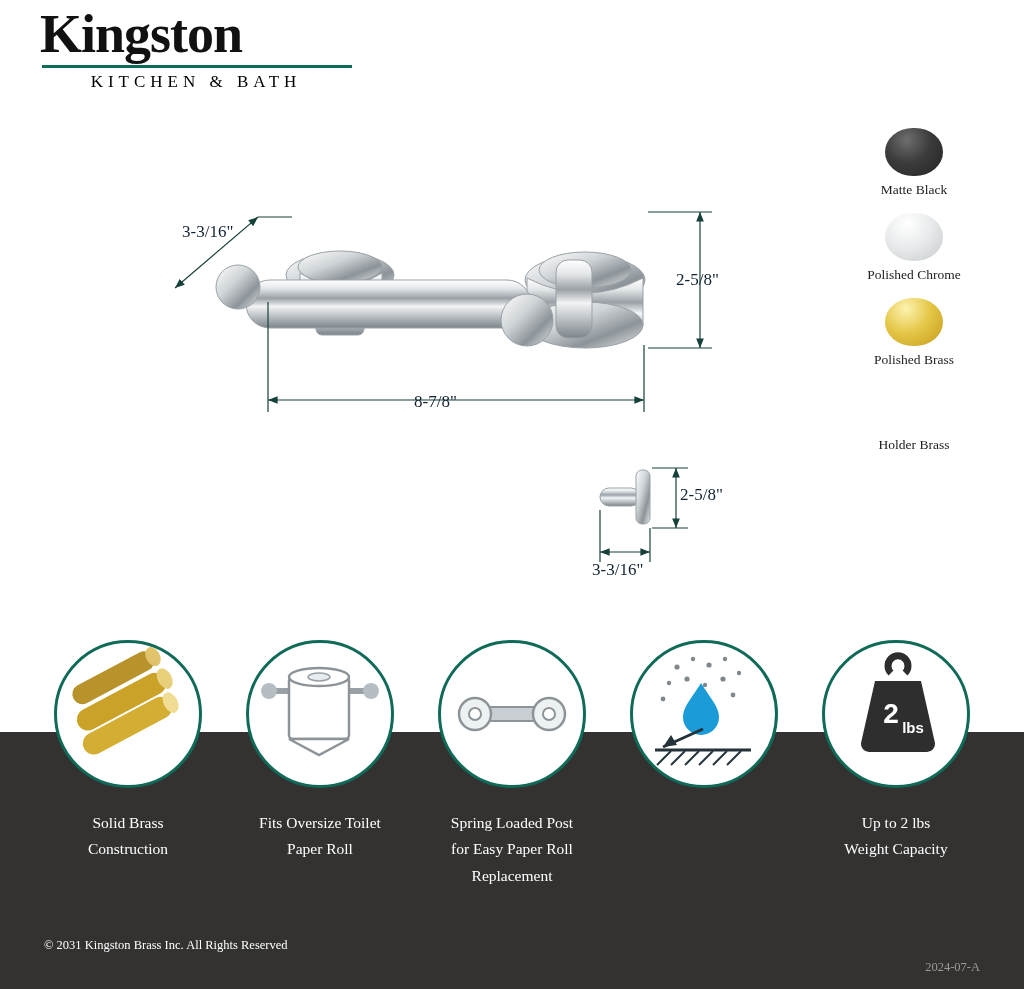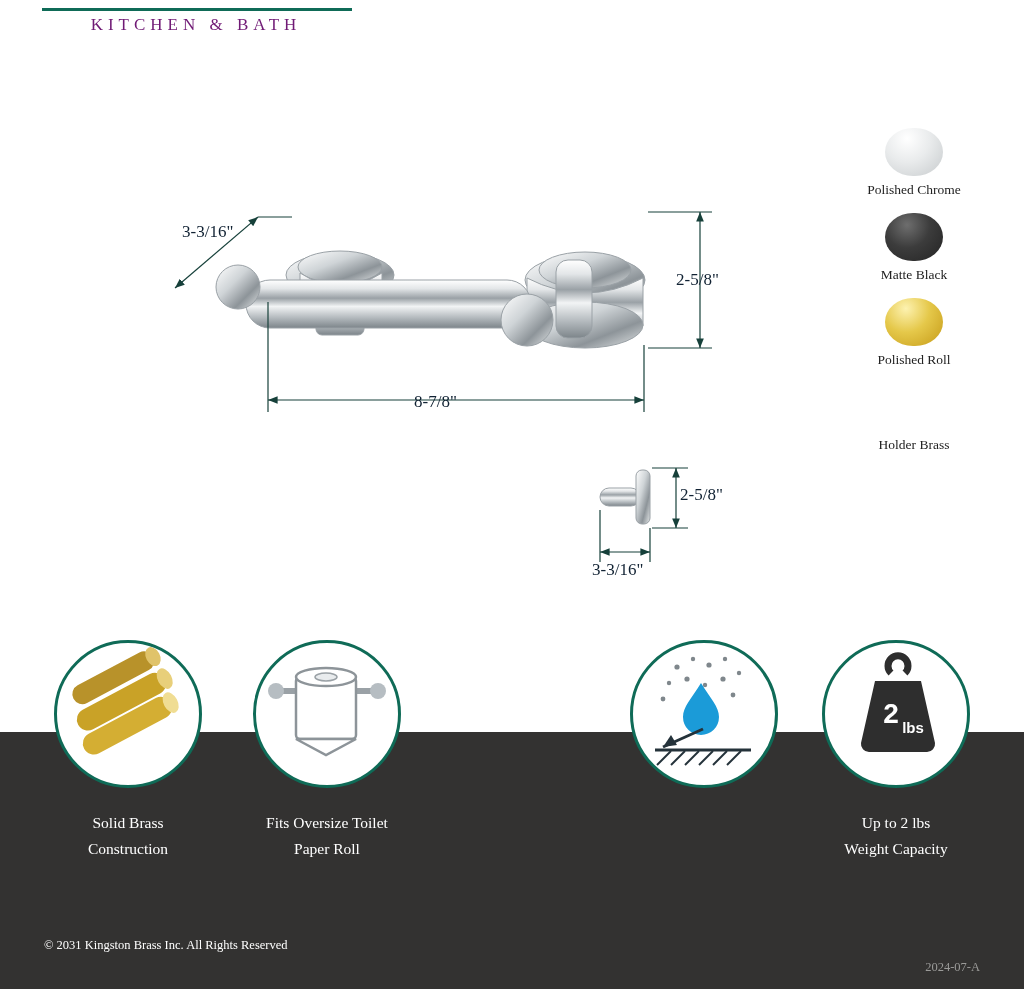--- a/index.html
+++ b/index.html
@@ -25,21 +25,21 @@
     color:#111;
     line-height:1.05;
   }
   .logo-rule {
     height:3px; background:#0f6b57; width:310px; margin:2px 0 4px 2px;
   }
   .logo-sub {
     font-family:"Liberation Serif", serif;
     font-size:17px;
     letter-spacing:5px;
-    color:#701a75;
+    color:#000000;
     text-align:center;
     width:312px;
   }
 
   .title-block { position:absolute; right:56px; top:44px; text-align:right; }
   .product-title {
     font-family:"Liberation Serif", serif;
     font-weight:bold; font-size:28px; color:#111;
   }
   .product-sku {
@@ -100,37 +100,38 @@
     font-family:"Liberation Serif", serif;
     font-size:12.5px; color:#9b9b99;text-align:center;
   }
 </style>
 </head>
 <body>
 
 <div class="page">
 
   <div class="logo">
+    <div class="logo-main">Kingston</div>
     <div class="logo-rule"></div>
     <div class="logo-sub">KITCHEN &amp; BATH</div>
   </div>
 
 
   <div class="finishes">
     <div class="finish">
+      <div class="swatch" style="background:radial-gradient(circle at 38% 25%, #6e6e6e 0%, #3c3c3c 45%, #232323 100%);"></div>
+      <div class="finish-label">Matte Black</div>
+    </div>
+    <div class="finish">
       <div class="swatch" style="background:radial-gradient(circle at 38% 22%, #ffffff 0%, #e9ebec 45%, #c6cacc 100%);"></div>
       <div class="finish-label">Polished Chrome</div>
     </div>
     <div class="finish">
-      <div class="swatch" style="background:radial-gradient(circle at 38% 25%, #6e6e6e 0%, #3c3c3c 45%, #232323 100%);"></div>
-      <div class="finish-label">Matte Black</div>
-    </div>
-    <div class="finish">
       <div class="swatch" style="background:radial-gradient(circle at 36% 22%, #fdf2b0 0%, #e5c84a 45%, #c59a17 100%);"></div>
-      <div class="finish-label">Polished Roll</div>
+      <div class="finish-label">Polished Brass</div>
     </div>
     <div class="finish">
       <div class="swatch" style="background:radial-gradient(circle at 36% 22%, #c9a košice 0%, #a07f33 40%, #5e4512 100%);"></div>
       <div class="finish-label">Holder Brass</div>
     </div>
   </div>
 
   <div class="diagram">
     <svg width="820" height="430" viewBox="0 0 820 430">
       <defs>
@@ -237,35 +238,47 @@
             <rect x="16" y="70" width="98" height="22" rx="11" fill="#d4ae33"></rect>
             <ellipse cx="114" cy="81" rx="7" ry="11" fill="#f0dd93"></ellipse>
             <rect x="30" y="22" width="90" height="20" rx="10" fill="#b8922a"></rect>
             <ellipse cx="120" cy="32" rx="7" ry="10" fill="#e0c36a"></ellipse>
           </g>
         </svg>
       </div>
       <div class="feature-label">Solid Brass<br>Construction</div>
     </div>
 
-    <div class="feature" style="left:229px; top:0;text-align:center;">
+    <div class="feature" style="left:222px; top:0;text-align:center;">
       <div class="circle">
         <svg width="142" height="142" viewBox="0 0 142 142">
           <line x1="18" y1="48" x2="124" y2="48" stroke="#9aa1a6" stroke-width="6" stroke-linecap="round"></line>
           <circle cx="20" cy="48" r="8" fill="#b6bdc2"></circle>
           <circle cx="122" cy="48" r="8" fill="#b6bdc2"></circle>
           <rect x="40" y="34" width="60" height="62" rx="4" fill="#fff" stroke="#8d9499" stroke-width="2.5"></rect>
           <ellipse cx="70" cy="34" rx="30" ry="9" fill="#fff" stroke="#8d9499" stroke-width="2.5"></ellipse>
           <ellipse cx="70" cy="34" rx="11" ry="4" fill="#e9ecee" stroke="#9aa1a6" stroke-width="1.5"></ellipse>
           <path d="M40 96 l30 16 l30 -16 z" fill="#fff" stroke="#8d9499" stroke-width="2.5"></path>
         </svg>
       </div>
       <div class="feature-label">Fits Oversize Toilet<br>Paper Roll</div>
     </div>
 
+    <div class="feature" style="left:414px; top:0;">
+      <div class="circle">
+        <svg width="142" height="142" viewBox="0 0 142 142">
+          <rect x="38" y="64" width="66" height="14" rx="7" fill="#c9ced2" stroke="#8d9499" stroke-width="2"></rect>
+          <circle cx="34" cy="71" r="16" fill="#eef1f2" stroke="#8d9499" stroke-width="2.5"></circle>
+          <circle cx="34" cy="71" r="6" fill="#fff" stroke="#8d9499" stroke-width="2"></circle>
+          <circle cx="108" cy="71" r="16" fill="#eef1f2" stroke="#8d9499" stroke-width="2.5"></circle>
+          <circle cx="108" cy="71" r="6" fill="#fff" stroke="#8d9499" stroke-width="2"></circle>
+        </svg>
+      </div>
+      <div class="feature-label">Spring Loaded Post<br>for Easy Paper Roll<br>Replacement</div>
+    </div>
 
     <div class="feature" style="left:606px; top:0;">
       <div class="circle">
         <svg width="142" height="142" viewBox="0 0 142 142">
           <g fill="#7f878c">
             <circle cx="44" cy="24" r="2.6"></circle>
               <circle cx="60" cy="16" r="2.2"></circle>
             <circle cx="76" cy="22" r="2.6"></circle>
               <circle cx="92" cy="16" r="2.2"></circle>
             <circle cx="36" cy="40" r="2.2"></circle>

